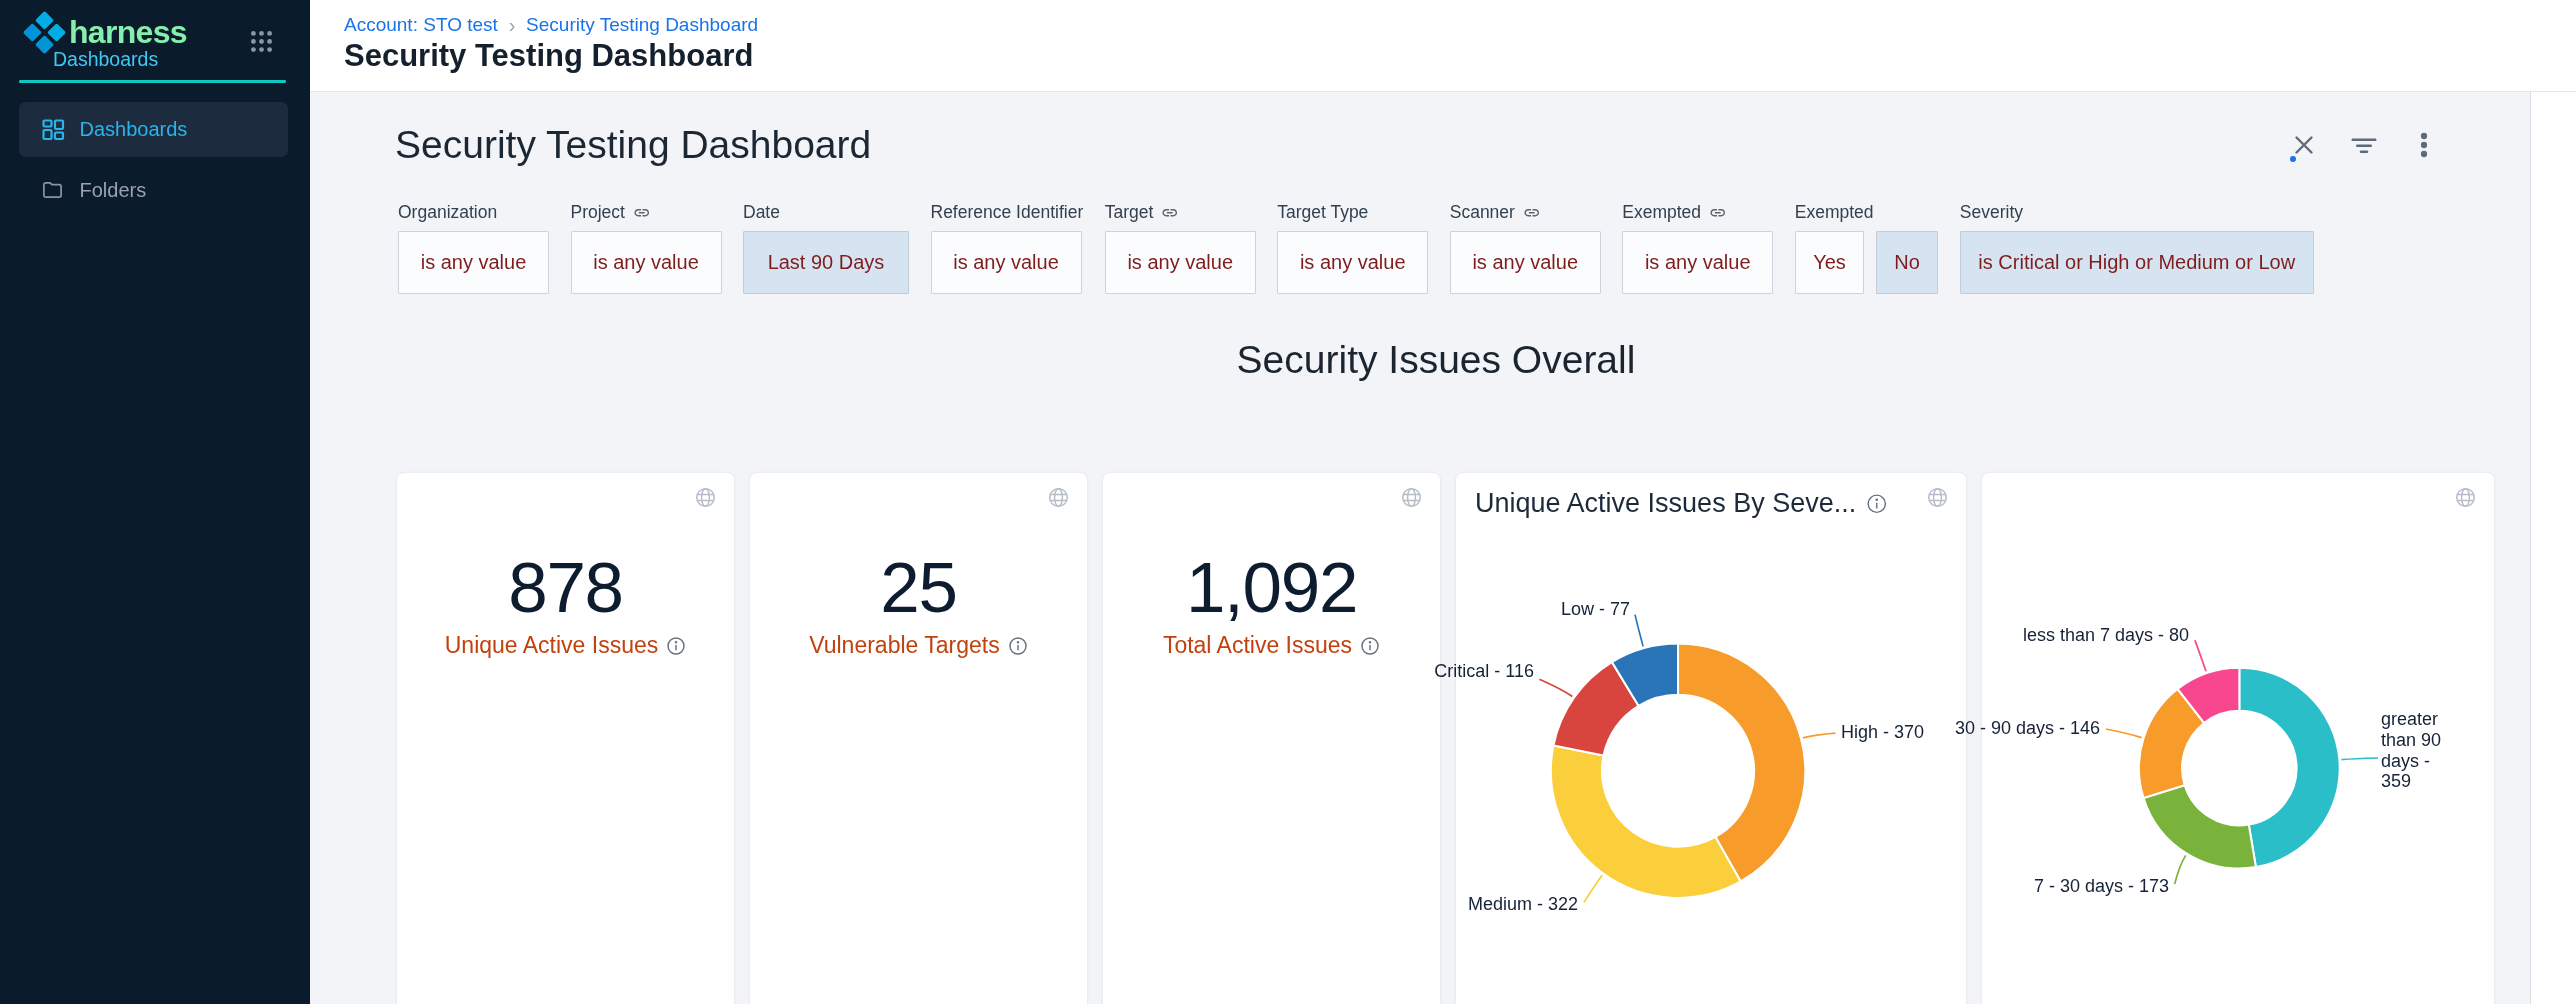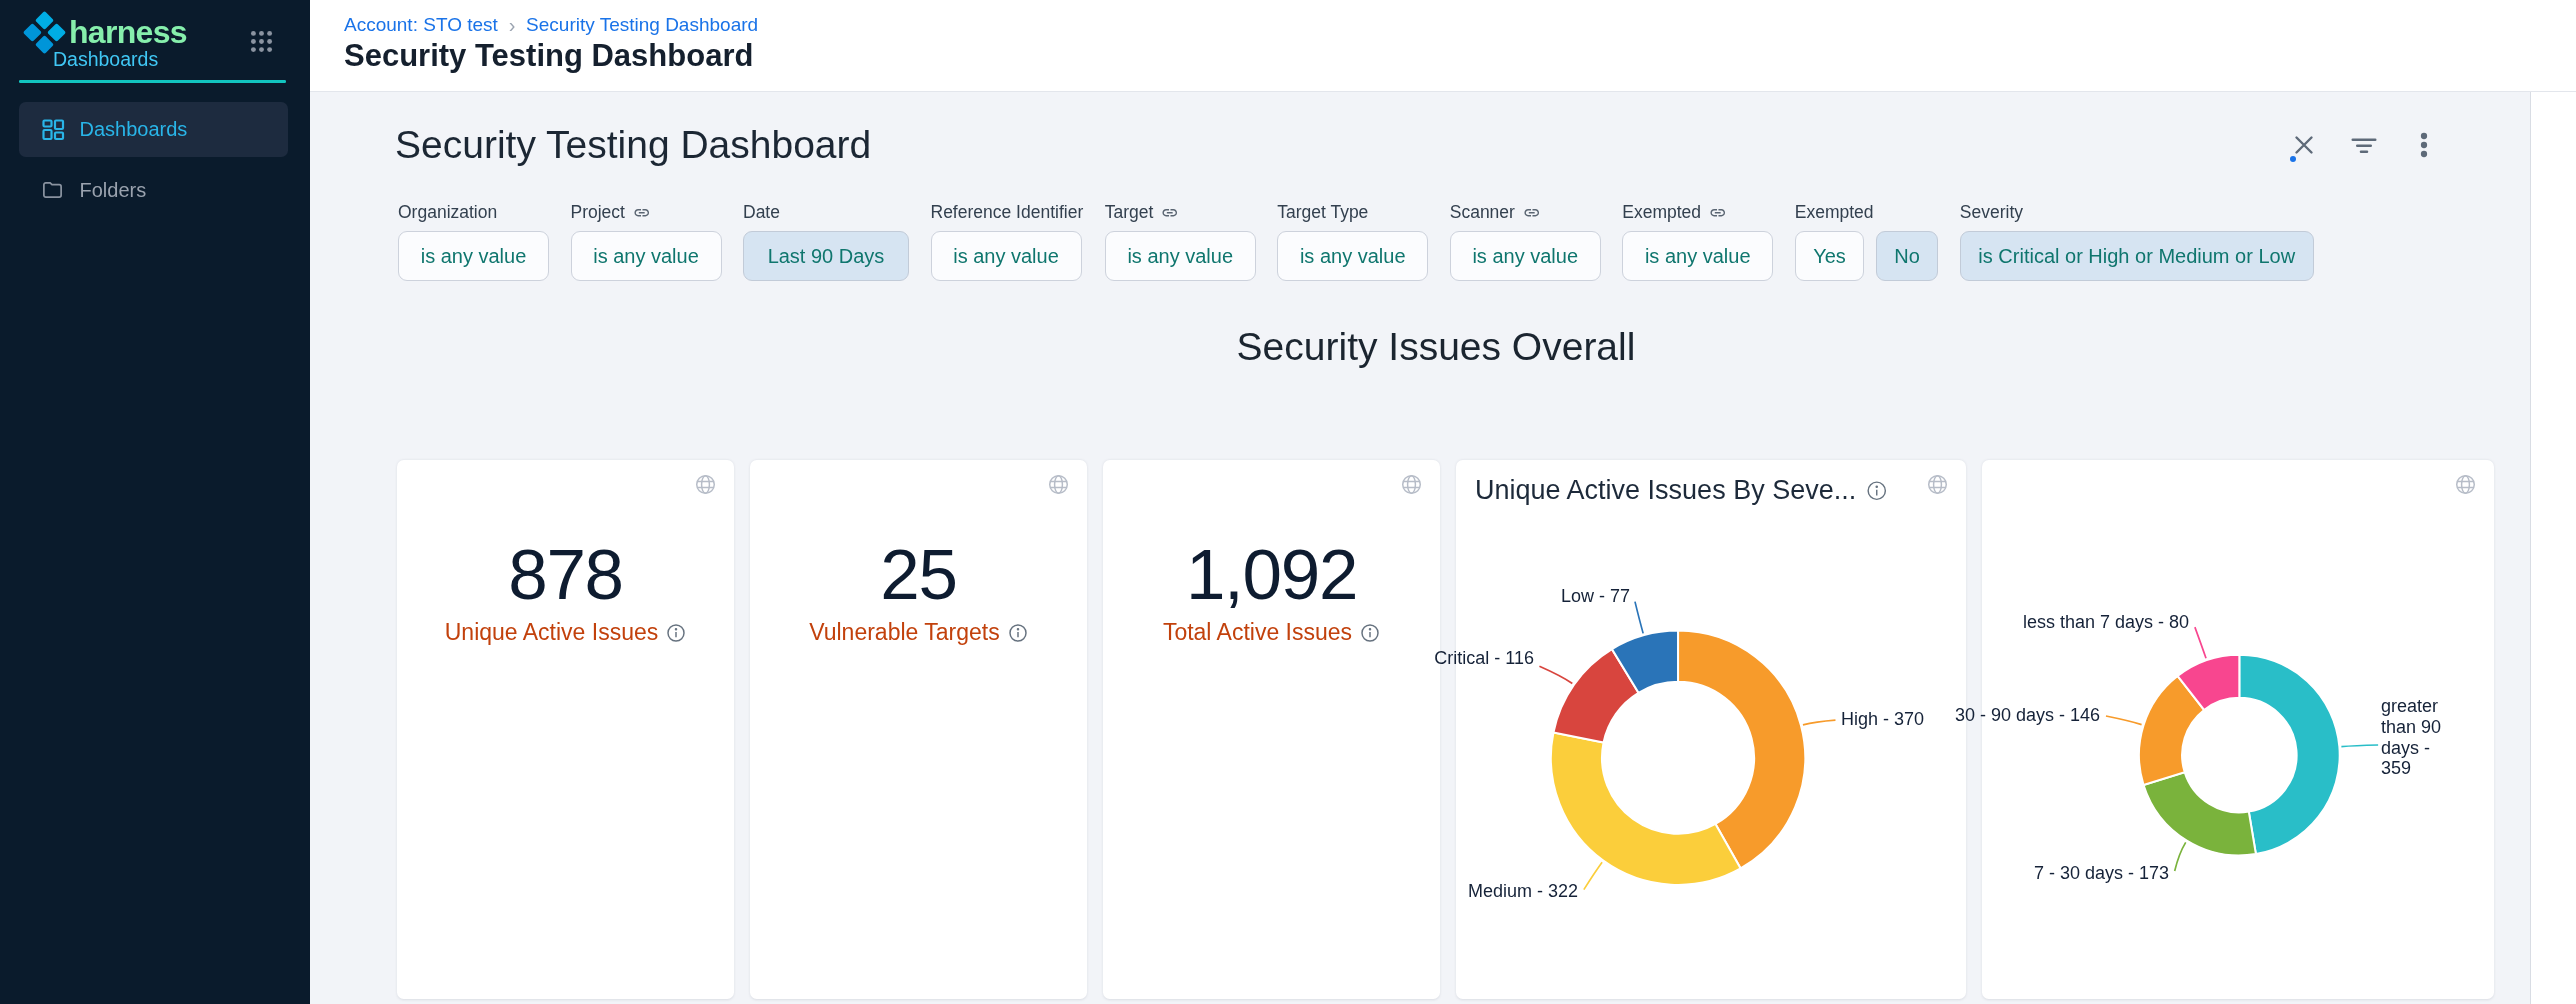--- a/index.html
+++ b/index.html
@@ -36,21 +36,21 @@
   .dash-h1 { margin:33px 0 0 85px; font-size:39px; font-weight:400; color:#1c2734; line-height:1.05; }
   .actions { position:absolute; top:38px; right:137px; display:flex; gap:30px; z-index:4; }
   .act-btn { width:30px; height:30px; background:none; border:none; cursor:pointer; padding:0; }
   .cursor-dot { position:absolute; left:1980px; top:64px; width:6px; height:6px; border-radius:50%; background:#1a73e8; z-index:5; }
 
   
   .filters { margin:36px 0 0 88px; display:flex; gap:21.5px; align-items:flex-start; }
   .fgroup {}
   .flabel { display:flex; align-items:center; gap:8px; font-size:17.5px; color:#33404f; height:21.5px; margin-bottom:8px; }
   .chips { display:flex; gap:11.4px; }
-  .chip { height:50px; min-width:151px; padding:0 17.5px; border:0.7px solid #cdd2dc; border-radius:9px; background:#fbfcfe; font-size:20px; color:#0f766e; display:flex; align-items:center; justify-content:center; cursor:pointer; font-family:inherit; white-space:nowrap; }
+  .chip { height:63px; min-width:151px; padding:0 17.5px; border:0.7px solid #cdd2dc; border-radius:1px; background:#fbfcfe; font-size:20px; color:#7f1d1d; display:flex; align-items:center; justify-content:center; cursor:pointer; font-family:inherit; white-space:nowrap; }
   .chip--active { background:#d6e4f2; border-color:#c2cbd8; }
   .chip--date { min-width:166px; }
   .chip--yes { min-width:65px; }
   .chip--no { min-width:53px; }
 
   .section-title { margin:46px 0 0 0; text-align:center; font-size:39px; font-weight:400; color:#1b2530; width:2220px; line-height:1.05;padding-left:32px; }
 
   
   .cards { margin:92px 0 0 87px; display:flex; gap:16px; }
   .card { background:#fff; border-radius:6.7px; box-shadow:0 0.7px 2.7px rgba(20,30,50,.10); height:539px; position:relative; }

